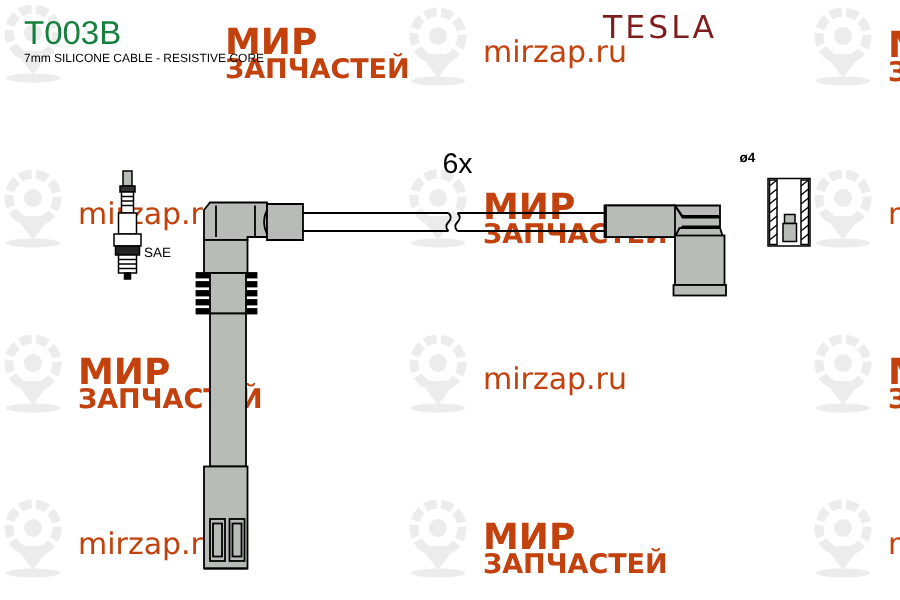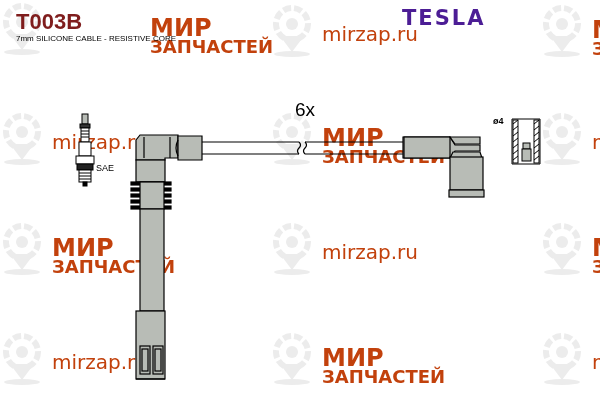--- a/index.html
+++ b/index.html
@@ -13,39 +13,39 @@
     .wm svg { position: absolute; left: 0; top: 0; }
     .wm .wm-text {
       position: absolute; left: 52px; color: #c2410c; font-weight: bold;
       font-family: "DejaVu Sans", sans-serif; white-space: nowrap;
     }
     .wm .wm-domain { top: 20px; font-size: 20px; font-weight: normal; }
     .wm .wm-line1 { top: 14px; font-size: 24px; }
     .wm .wm-line2 { top: 36px; font-size: 18px; }
 
     .part-code {
-      position: absolute; left: 16px; top: 9px; font-size: 22px; font-weight: bold;
-      color: #7f1d1d; letter-spacing: 0px;
+      position: absolute; left: 16px; top: 9px; font-size: 22px; font-weight: normal;
+      color: #15803d; letter-spacing: 0px;
     }
     .part-desc {
       position: absolute; left: 16px; top: 34px; font-size: 8px; color: #000;
     }
     .brand {
-      position: absolute; left: 402px; top: 6px; font-size: 21px; font-weight: 700;
-      color: #4c1d95; letter-spacing: 2px; font-family: "DejaVu Sans", sans-serif;
+      position: absolute; left: 402px; top: 6px; font-size: 21px; font-weight: 400;
+      color: #7f1d1d; letter-spacing: 2px; font-family: "DejaVu Sans", sans-serif;
       transform: scaleY(1.0);
     }
     .qty-label {
       position: absolute; left: 295px; top: 99px; font-size: 19px; color: #000;
     }
     .sae-label {
       position: absolute; left: 96px; top: 115px; font-size: 9px; color: #000; margin-top: 48px;
     }
     .dia-label {
-      position: absolute; left: 493px; top: 116px; font-size: 9px; font-weight: bold; color: #000;
+      position: absolute; left: 493px; top: 100px; font-size: 9px; font-weight: bold; color: #000;
     }
     .drawing { position: absolute; left: 0; top: 0; }
   </style>
 </head>
 <body>
 
 <div class="wm-layer">
 
   <div class="wm" style="left:270px;top:2px">
     <svg width="48" height="60" viewBox="0 0 48 60">

